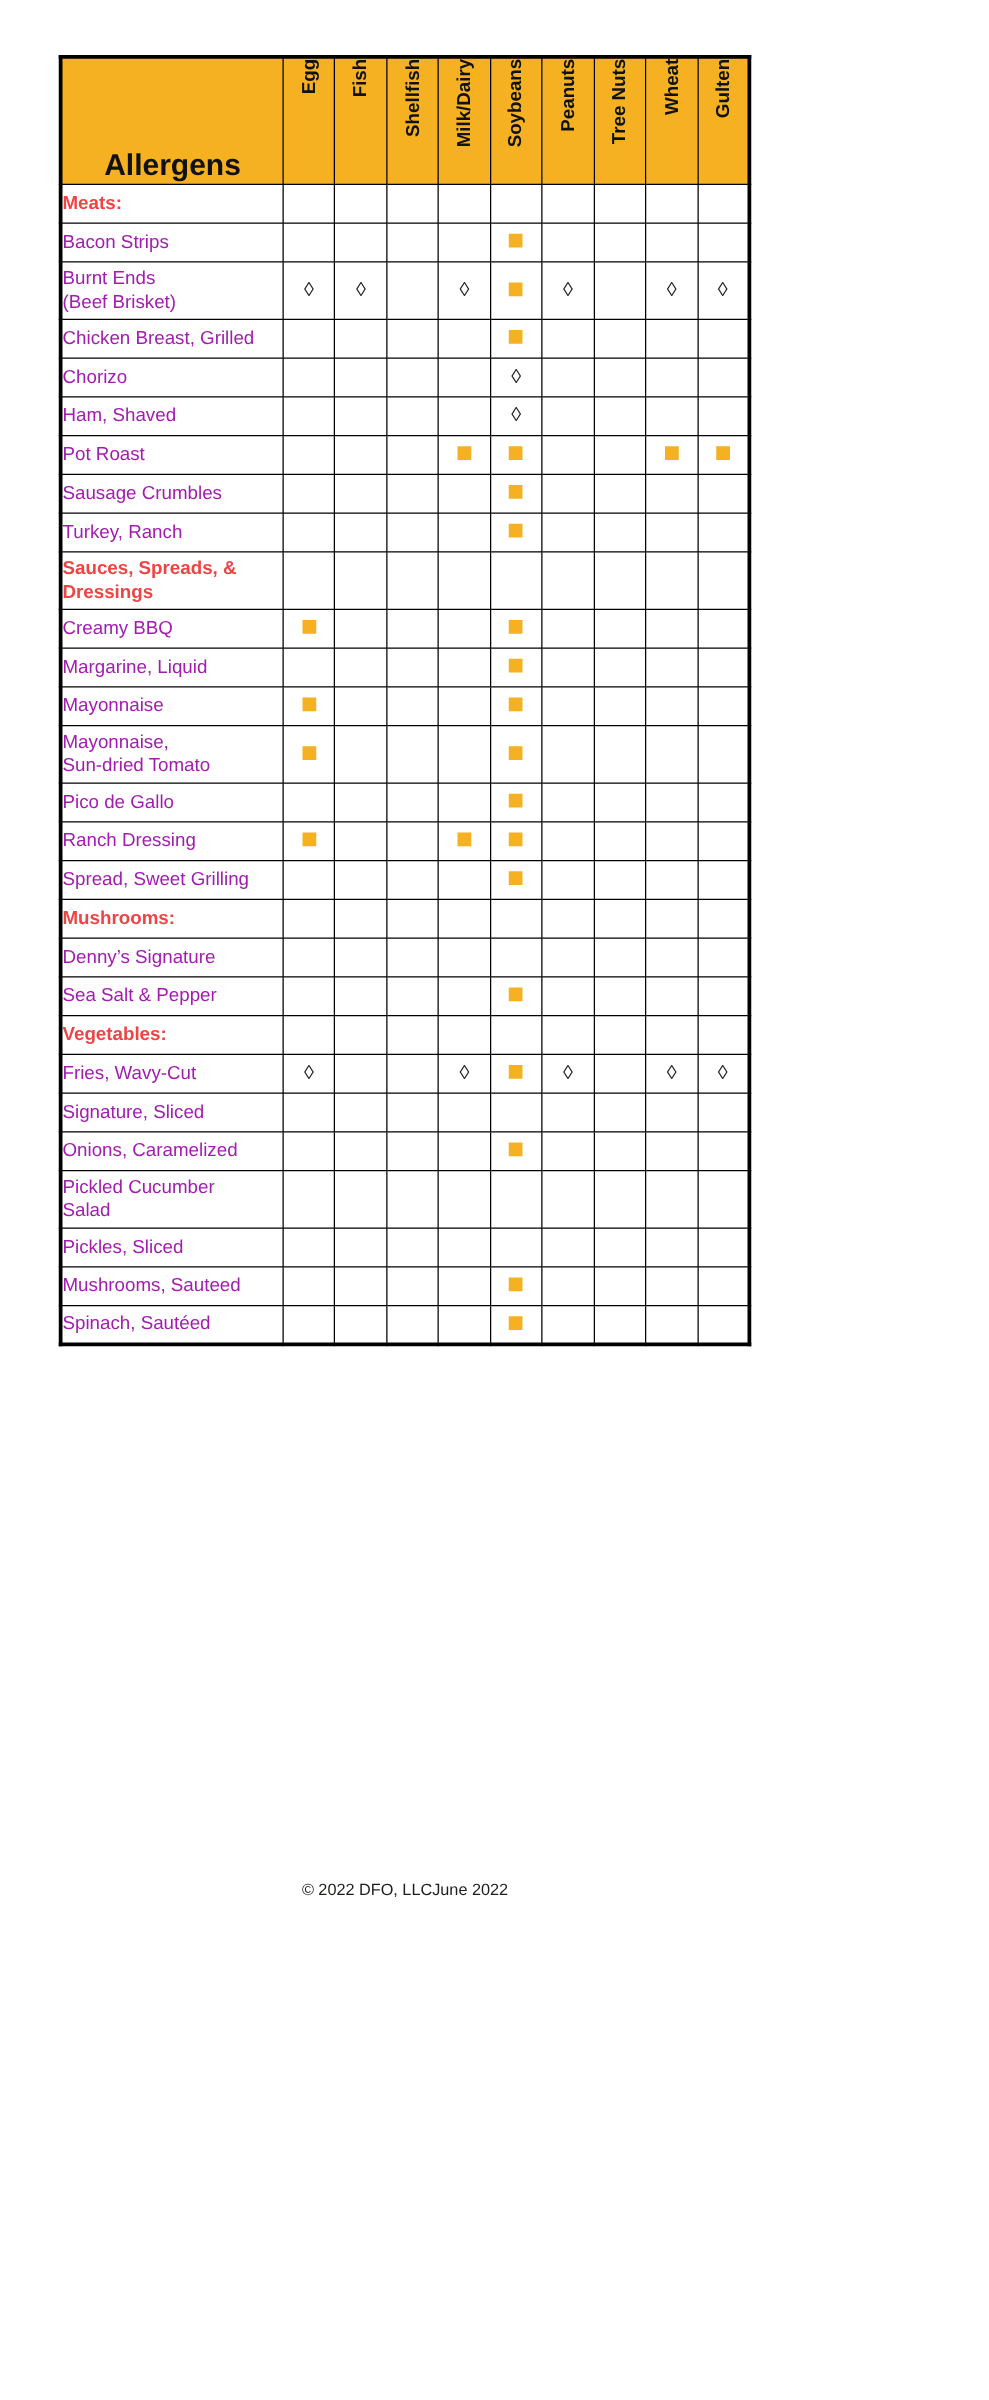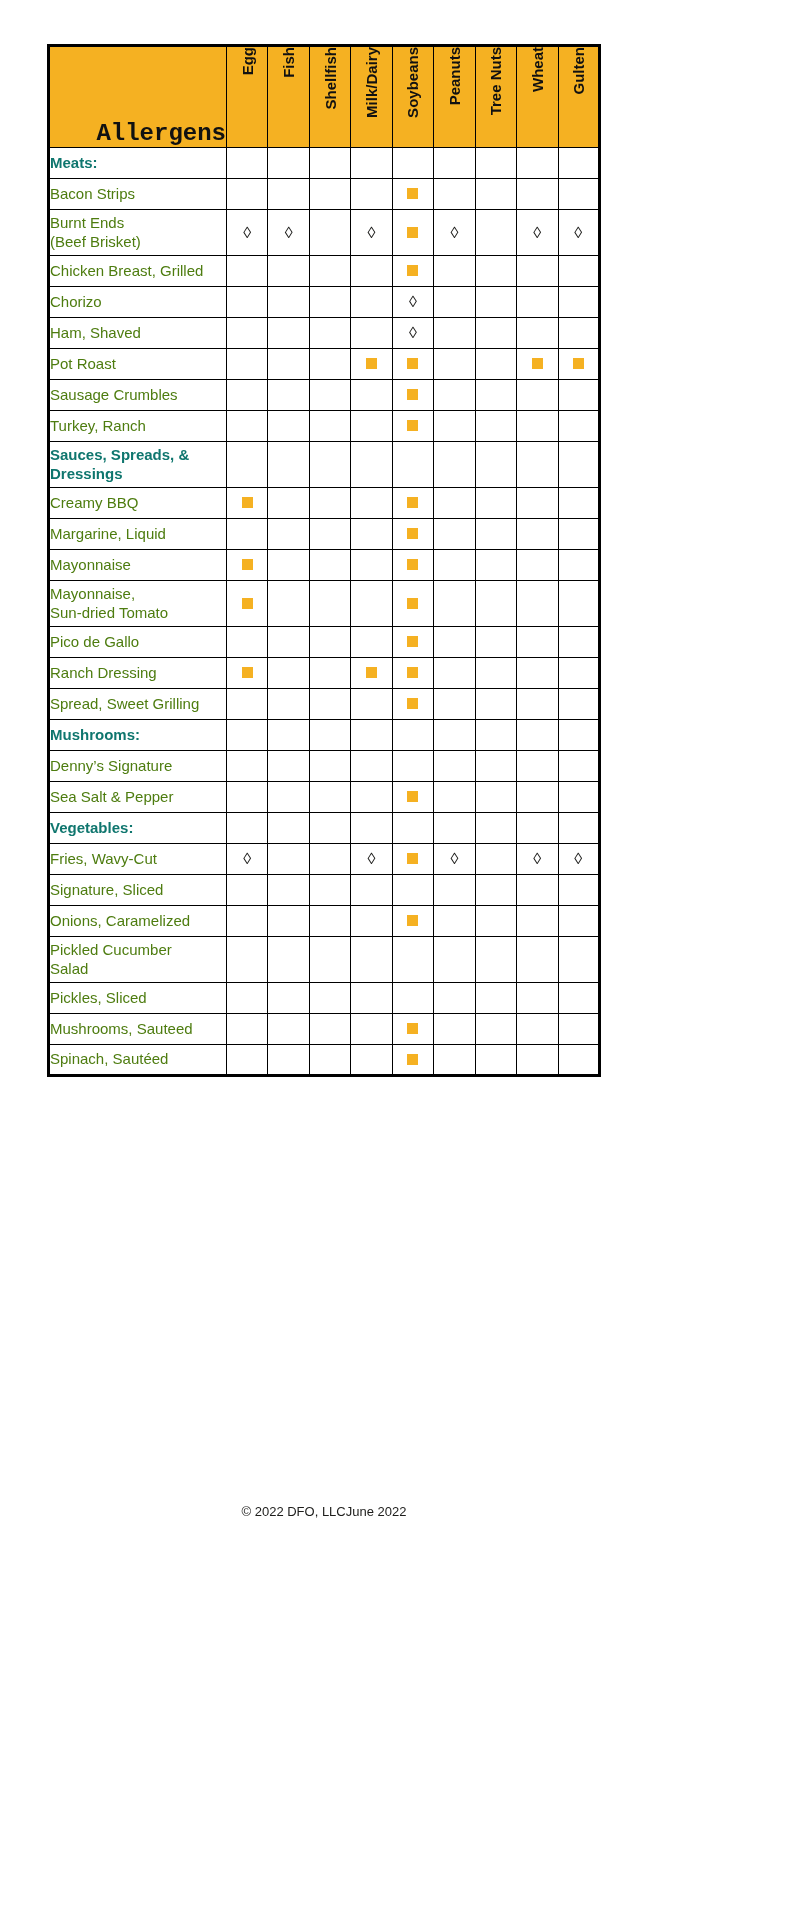--- a/index.html
+++ b/index.html
@@ -29,26 +29,25 @@
     border: 1px solid #000000;
     padding: 0;
   }
   thead tr { height: 102px; }
   thead th {
     background: var(--accent, #F5B122);
   }
   .corner {
     width: 176px;
     vertical-align: bottom;
-    text-align: right;
+    text-align: center;
     padding: 0 0 12px 9px;
     font-size: 24px;
     font-weight: bold;
     color: #111111;
-    font-family: Liberation Mono, monospace;
   }
   .col-th {
     vertical-align: top;
     text-align: center;
     padding-top: 7px;
   }
   .vlabel {
     display: inline-block;
     writing-mode: vertical-rl;
     transform: rotate(180deg);
@@ -56,28 +55,28 @@
     font-weight: bold;
     color: #111111;
     white-space: nowrap;
     line-height: 1;
   }
   tbody tr { height: 31px; }
   tbody tr.tall { height: 46px; }
   .label-cell {
     padding: 4px 4px 4px 9px;
     font-size: 15px;
-    color: #4d7c0f;
+    color: #a21caf;
     white-space: pre-line;
     line-height: 1.25;
     vertical-align: middle;
   }
   .label-cell.section {
     font-weight: bold;
-    color: #0f766e;
+    color: #ef4444;
   }
   .mark-cell {
     text-align: center;
     vertical-align: middle;
   }
   .square {
     display: inline-block;
     width: 11px;
     height: 11px;
     background: var(--accent, #F5B122);

